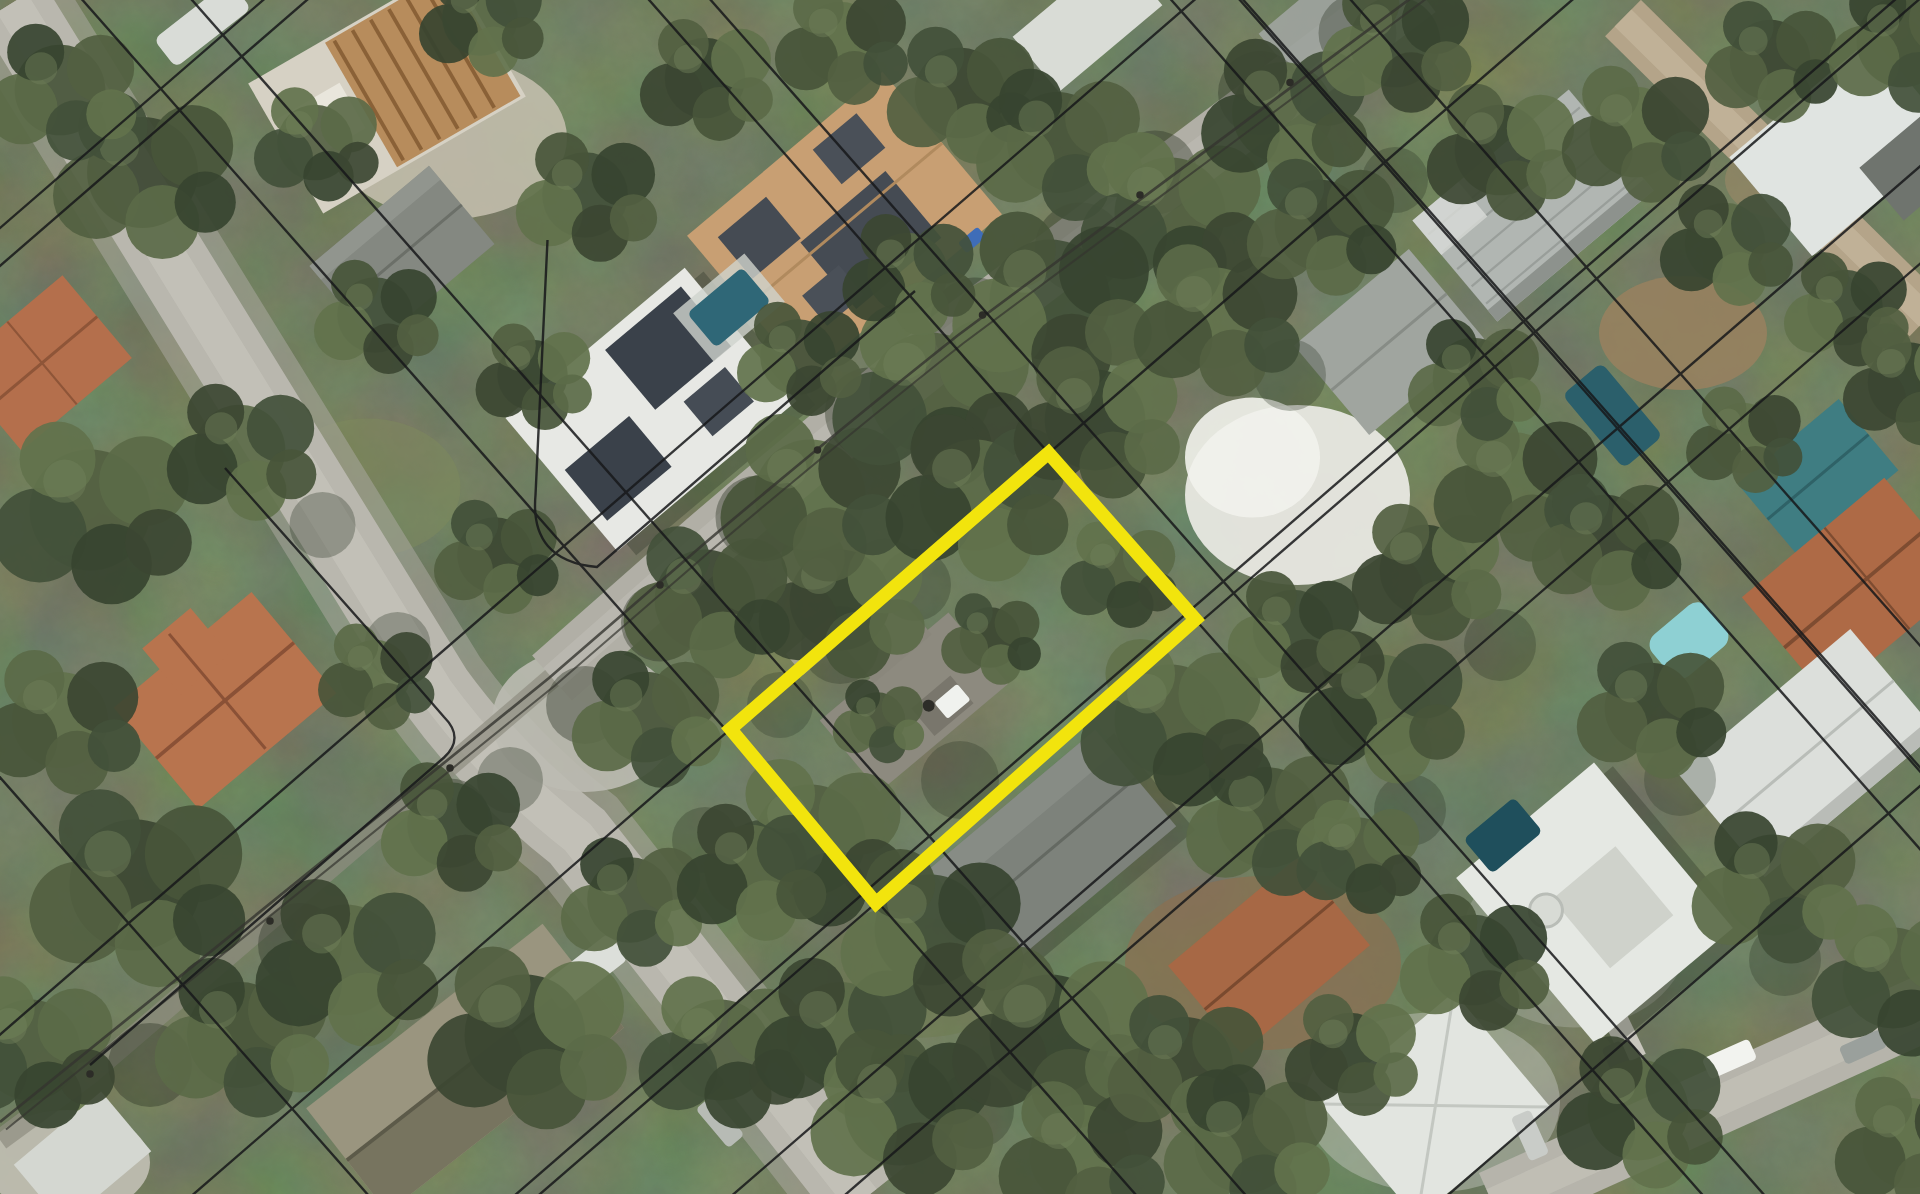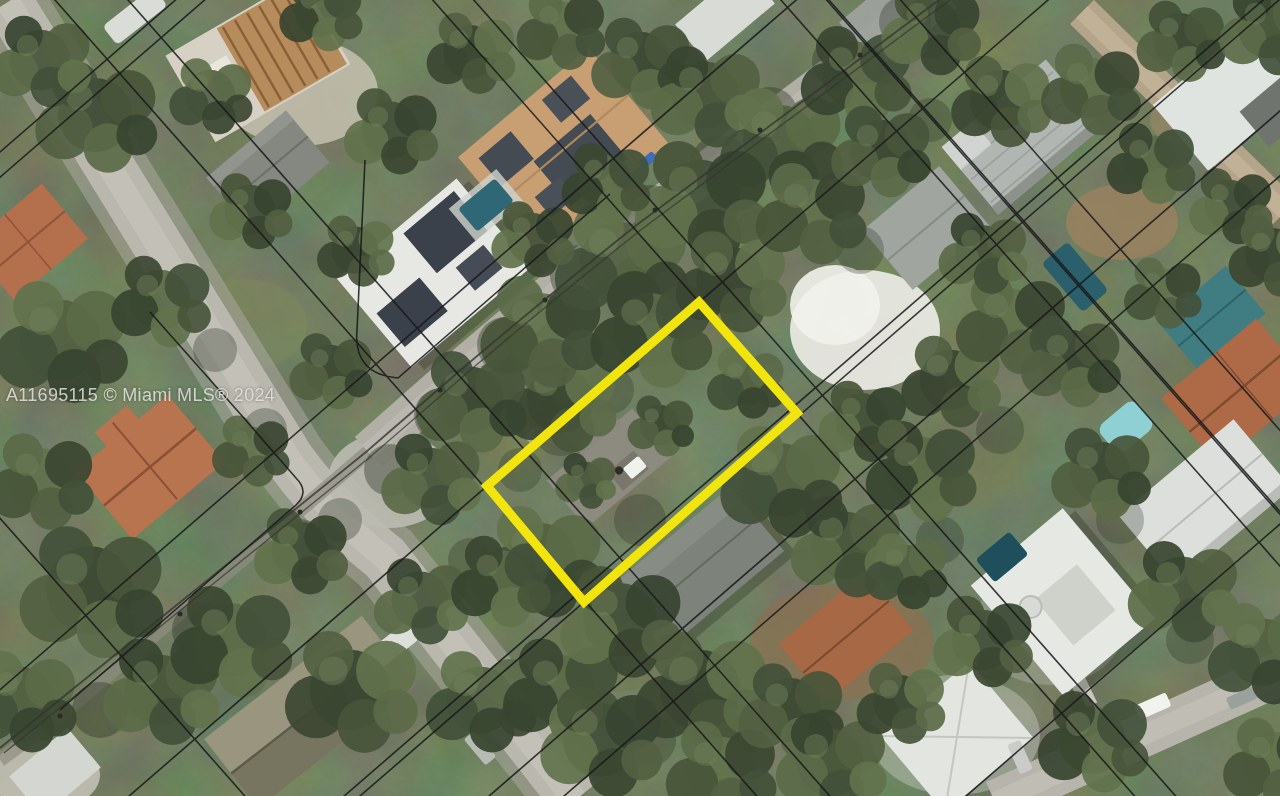--- a/index.html
+++ b/index.html
@@ -816,14 +816,13 @@
     <line x1="-1400" y1="0" x2="1400" y2="0" transform="translate(50,575) rotate(48.6)"></line>
     <line x1="-1400" y1="0" x2="1400" y2="0" transform="translate(699,302) rotate(48.6)"></line>
 
     <path d="M 365,160 L 357,330 Q 353,374 398,378 L 610,194"></path>
     <path d="M 150,312 L 243,417 L 296,478 Q 310,492 296,505 L 60,710"></path>
   </g>
 
   <polygon points="699,302 797,413 584,602 487,486" fill="none" stroke="#F2E40D" stroke-width="9" stroke-linejoin="miter"></polygon>
 </svg>
 
-<div class="watermark">A11695115 © Miami MLS® 2024</div>
 </div>
 
 </body></html>

